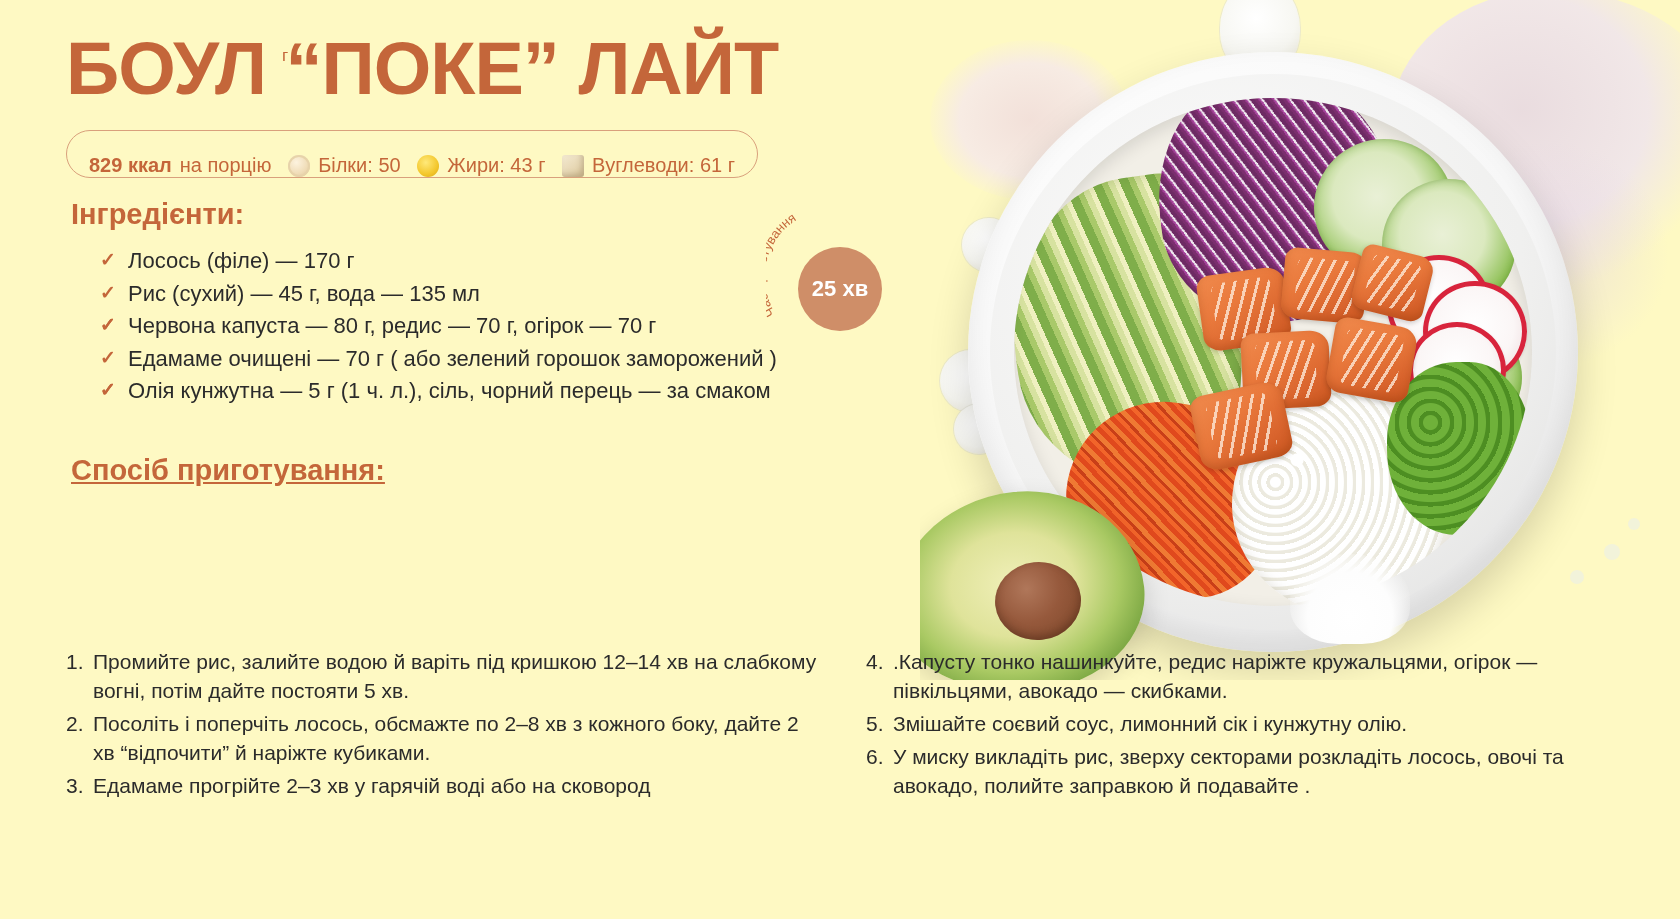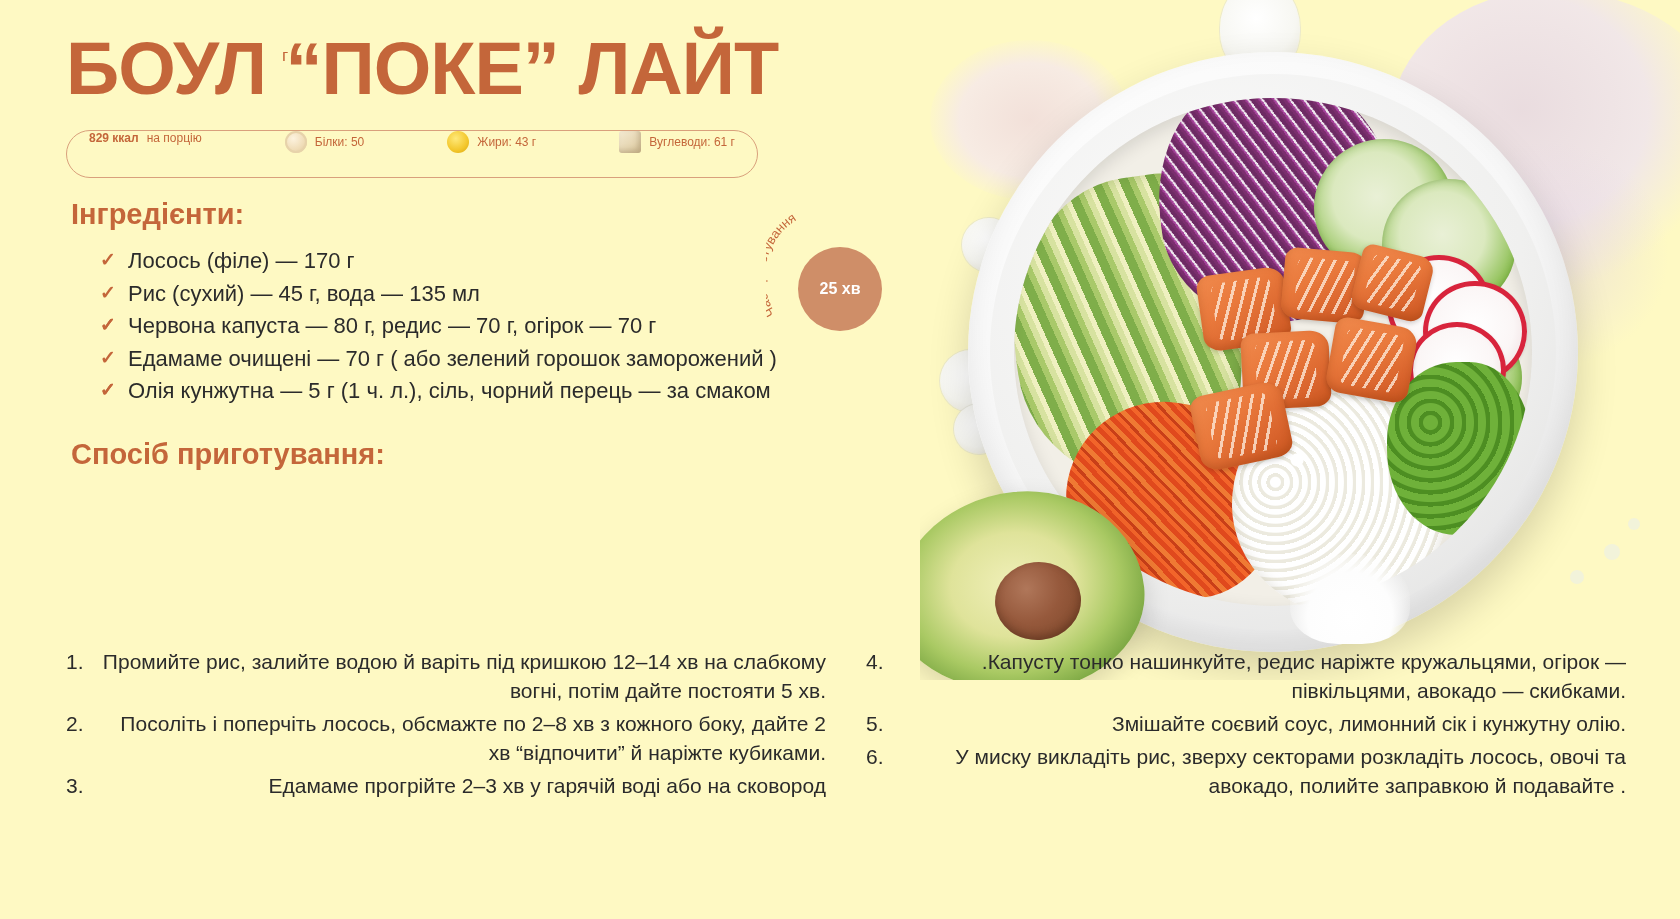--- a/index.html
+++ b/index.html
@@ -173,24 +173,24 @@
     font-weight:400;
   }
   .subtitle .l2 { display:block; }
 
   
   .nutri {
     margin-top:26px;
     width:692px; height:48px;
     border:1.6px solid #d9a07c;
     border-radius:26px;
-    display:flex; align-items:flex-start;
+    display:flex; align-items:flex-end;
     padding:0 22px;
     color:#c4663a;
-    font-size:12px;
+    font-size:20px;
     position:relative;
   }
   .nutri .kcal { font-weight:bold; }
   .nutri .kcal-rest { font-weight:400; }
   .nutri-item { display:flex; align-items:center; gap:8px; }
   .nutri-sep { flex:1 1 auto; }
   .ico {
     width:22px; height:22px; border-radius:50%;
     display:inline-block; flex:0 0 auto;
   }
@@ -209,32 +209,32 @@
   
   .time-badge {
     position:absolute; left:798px; top:247px;
     width:84px; height:84px;
   }
   .time-circle {
     position:absolute; inset:0;
     border-radius:50%;
     background:#cf8e68;
     display:flex; align-items:center; justify-content:center;
-    color:#ffffff; font-size:16px; font-weight:bold;
+    color:#ffffff; font-size:22px; font-weight:bold;
   }
   .time-arc { position:absolute; left:-32px; top:-34px; width:150px; height:150px; }
   .time-arc text { font-size:13px; fill:#c4663a; font-family:"Liberation Sans", sans-serif; }
 
   
   h2.sec {
     color:#c4663a;
     font-size:29px; font-weight:bold;
     margin:20px 0 14px 5px;
   }
-  h2.sec.method { margin-top:30px; }
+  h2.sec.method { margin-top:46px;text-decoration:underline; }
 
   
   ul.ing { list-style:none; margin-left:34px; }
   ul.ing li {
     position:relative;
     font-size:22px;
     line-height:1.48;
     color:#2b2b2b;
     padding-left:28px;
     white-space:nowrap;
@@ -253,21 +253,21 @@
   .col { flex:0 0 auto; }
   .col-left { width:760px; }
   .col-right { width:760px; }
   .step {
     display:flex;
     font-size:21px; line-height:1.38;
     color:#2b2b2b;
     margin-bottom:4px;
   }
   .step .num { flex:0 0 auto; width:27px; text-align:left; }
-  .step .txt { flex:1 1 auto;text-align:right; }
+  .step .txt { flex:1 1 auto; }
 </style>
 </head>
 <body>
 
 <div id="card">
 
   <div class="photo-zone">
     <div class="blob blob-cabbage"></div>
     <div class="blob blob-cabbage2"></div>
     <div class="blob blob-radish"></div>

